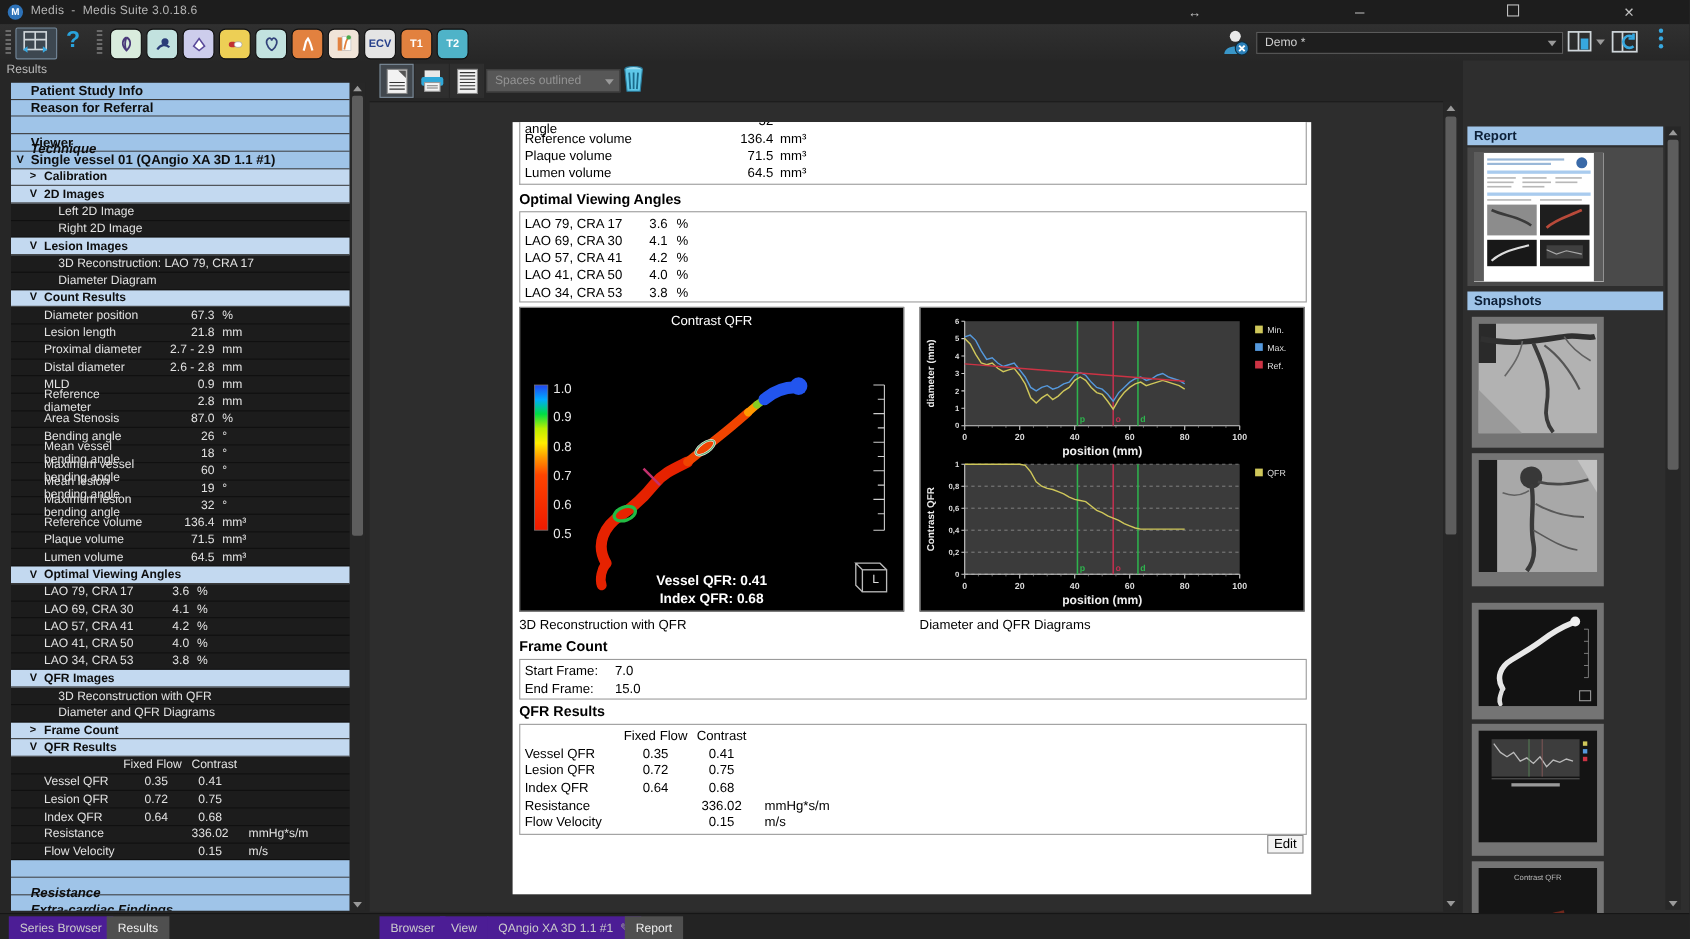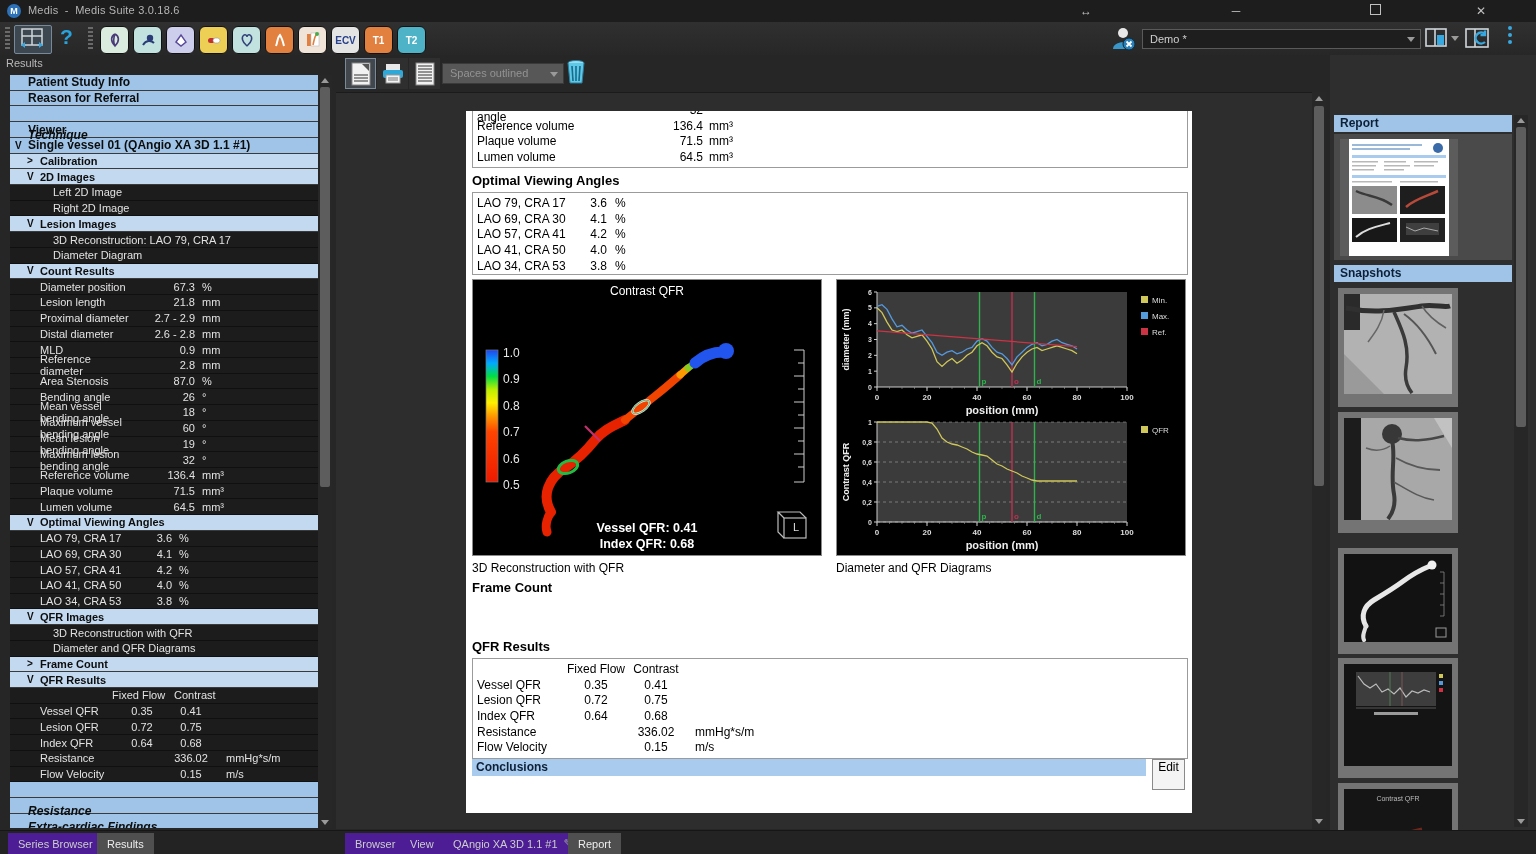--- a/index.html
+++ b/index.html
@@ -79,21 +79,21 @@
   .prow .fl{width:82px;}
   .prow .ql2{width:88px;}
   .prow .qa2{width:62px;text-align:center;}
   .prow .qb2{width:58px;text-align:center;}
   .prow .qu2{padding-left:10px;}
   .pheading{position:absolute;left:6px;font-size:13px;font-weight:bold;}
   .pcaption{position:absolute;font-size:12px;}
   .imgpanel{position:absolute;top:168px;width:350px;height:277px;background:#000;border:1px solid #8a8a8a;box-sizing:border-box;}
   .conclusions-bar{position:absolute;left:6px;top:648px;width:674px;height:17px;background:#a9cbee;
                    font-size:12px;font-weight:bold;color:#0d2038;line-height:17px;padding-left:4px;box-sizing:border-box;}
-  .edit-btn{position:absolute;left:686px;top:648px;width:33px;height:31px;background:#f4f4f4;border:1px solid #8a8a8a;
+  .edit-btn{position:absolute;left:686px;top:648px;width:33px;height:17px;background:#f4f4f4;border:1px solid #8a8a8a;
             box-sizing:border-box;font-size:12px;text-align:center;line-height:15px;}
   .vp-text{position:absolute;width:100%;text-align:center;color:#fff;}
   .cb-label{position:absolute;left:30px;color:#e8e8e8;font-size:12px;font-weight:normal;}
   .main-scroll{left:1312px;top:92px;width:14px;height:736px;background:#272727;}
   
   .rpanel{left:1330px;top:55px;width:206px;height:775px;background:#2e2e2e;}
   .rhead{position:absolute;left:4px;width:178px;height:17px;background:#9fc4e8;color:#0d2038;
          font-size:12px;font-weight:bold;line-height:17px;padding-left:6px;box-sizing:border-box;}
   .thumb-area{position:absolute;left:4px;top:79px;width:178px;height:126px;background:#4a4a4a;}
   .report-thumb{position:absolute;left:6px;top:5px;width:118px;height:117px;background:#fff;}
@@ -769,20 +769,32 @@
           <text x="165" y="269" font-size="11" fill="#eeeeee" text-anchor="middle" font-weight="bold">position (mm)</text>
           <text x="12" y="192" font-size="9" fill="#eeeeee" text-anchor="middle" font-weight="bold" transform="rotate(-90 12 192)">Contrast QFR</text>
           <rect x="304" y="146" width="7" height="7" fill="#cfc75a"></rect>
           <text x="315" y="153" font-size="8" fill="#dddddd" text-anchor="start">QFR</text>
         </svg></div>
 
     <div class="pcaption" style="left:6px;top:450px">3D Reconstruction with QFR</div>
     <div class="pcaption" style="left:370px;top:450px">Diameter and QFR Diagrams</div>
 
     <div class="pheading" style="top:469px">Frame Count</div>
+    <div class="pbox" style="top:488px;height:35px">
+      <div id="frame-rows" style="padding-top:2px">
+          <div class="prow">
+            <span class="fl">Start Frame:</span>
+            <span>7.0</span>
+          </div>
+          <div class="prow">
+            <span class="fl">End Frame:</span>
+            <span>15.0</span>
+          </div>
+        </div>
+    </div>
 
     <div class="pheading" style="top:528px">QFR Results</div>
     <div class="pbox" style="top:547px;height:99px">
       <div id="qfr-rows" style="padding-top:2px">
           <div class="prow">
             <span class="ql2"></span>
             <span class="qa2">Fixed Flow</span>
             <span class="qb2">Contrast</span>
           </div>
           <div class="prow">
@@ -811,21 +823,20 @@
           </div>
           <div class="prow">
             <span class="ql2">Flow Velocity</span>
             <span class="qa2"></span>
             <span class="qb2">0.15</span>
             <span class="qu2">m/s</span>
           </div>
         </div>
     </div>
 
-    <div class="conclusions-bar">Conclusions</div>
     <div class="edit-btn">Edit</div>
   </div>
 </div>
 
 <div class="abs main-scroll">
   <span class="scroll-arrow arr-up" style="top:4px"></span>
   <span class="scroll-thumb" style="top:14px;height:380px"></span>
   <span class="scroll-arrow arr-dn" style="bottom:4px"></span>
 </div>
 

